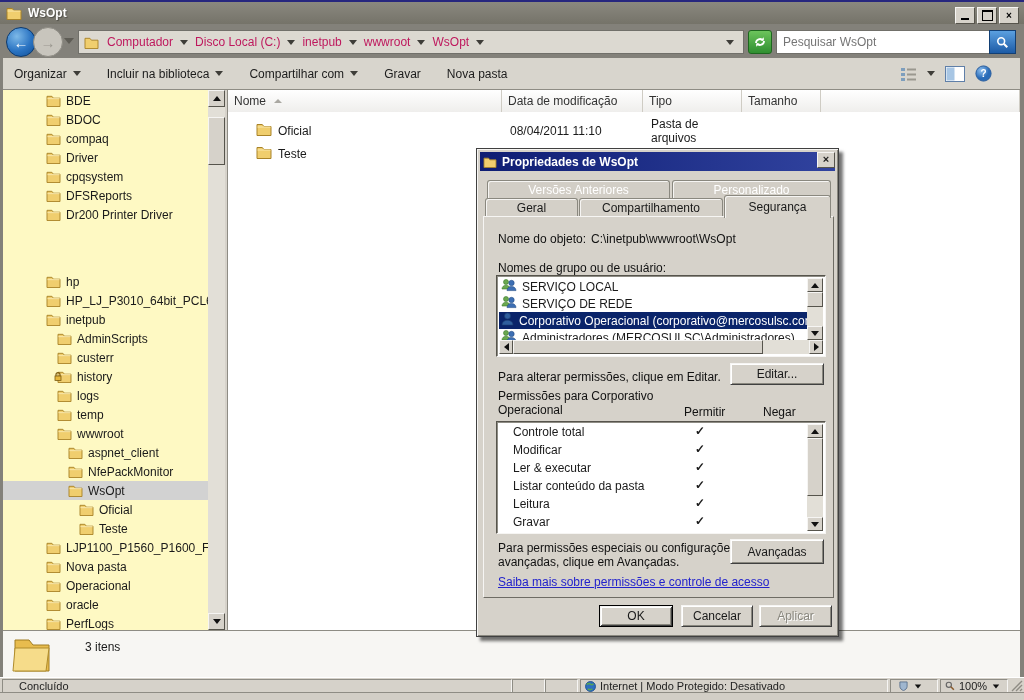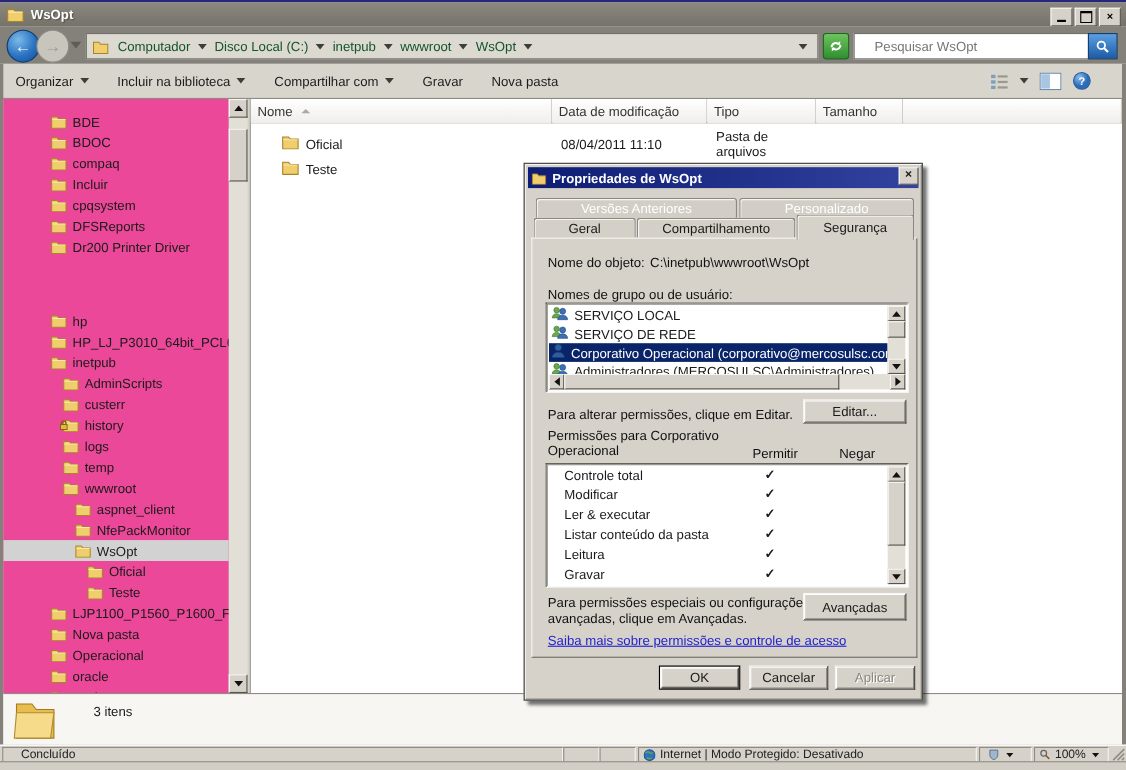--- a/index.html
+++ b/index.html
@@ -19,36 +19,36 @@
 
   .navband{left:0;top:24px;width:1024px;height:34px;background:#83817a;}
   .navcircle{position:absolute;top:3px;width:28px;height:28px;border-radius:50%;}
   .back{left:6px;background:radial-gradient(circle at 35% 30%, #7db9e8, #2a73c2 55%, #0f4d94);border:1px solid #0c3a70;color:#fff;}
   .fwd{left:33px;background:#c8c5bd;border:1px solid #8e8c84;color:#9a978f;}
   .navcircle span{position:absolute;left:0;top:0;width:100%;height:100%;display:flex;align-items:center;justify-content:center;font-size:15px;font-weight:bold;}
   .nav-chevron{position:absolute;left:64px;top:14px;width:0;height:0;border-left:5px solid transparent;border-right:5px solid transparent;border-top:6px solid #5e5c55;}
   .addrfield{position:absolute;left:78px;top:6px;width:664px;height:22px;background:#dcd9d1;border:1px solid #71706a;display:flex;align-items:center;}
   .addr-ficon{margin-left:5px;width:15px;height:13px;}
   .crumbs{display:flex;align-items:center;margin-left:4px;}
-  .crumb{padding:0 4px;color:#14532d;cursor:default;}
+  .crumb{padding:0 4px;color:#be185d;cursor:default;}
   .crumb-arrow{width:0;height:0;border-left:4px solid transparent;border-right:4px solid transparent;border-top:5px solid #3e3d38;margin:0 3px;}
   .addr-drop{position:absolute;right:6px;}
   .refresh-btn{position:absolute;left:748px;top:6px;width:22px;height:22px;border-radius:3px;background:linear-gradient(#6cc45c,#2f8f30);border:1px solid #1d671e;display:flex;align-items:center;justify-content:center;}
   .searchfield{position:absolute;left:776px;top:6px;width:212px;height:22px;background:#fff;border:1px solid #71706a;}
-  .searchfield input{position:absolute;left:16px;top:2px;width:200px;height:16px;border:0;outline:0;background:transparent;font:12px "Liberation Sans",sans-serif;color:#a21caf;}
+  .searchfield input{position:absolute;left:4px;top:2px;width:200px;height:16px;border:0;outline:0;background:transparent;font:12px "Liberation Sans",sans-serif;color:#a21caf;}
   .search-btn{position:absolute;left:989px;top:6px;width:25px;height:22px;background:linear-gradient(#5ba0e0,#1c5ba6);border:1px solid #123f74;display:flex;align-items:center;justify-content:center;}
 
   .toolbar{left:0;top:58px;width:1024px;height:32px;background:#d8d5cd;border-bottom:1px solid #8e8c84;box-sizing:border-box;}
   .tb-items{position:absolute;left:14px;top:0;height:31px;display:flex;align-items:center;gap:26px;}
   .tb-item{display:flex;align-items:center;gap:6px;color:#1c1c1c;cursor:default;}
   .tb-arrow{width:0;height:0;border-left:4px solid transparent;border-right:4px solid transparent;border-top:5px solid #3e3d38;}
   .tb-right{position:absolute;top:0;height:31px;left:900px;display:flex;align-items:center;gap:10px;}
 
   
-  .treepane{left:3px;top:90px;width:205px;height:540px;background:#ec4899;overflow:hidden;padding-top:11px;box-sizing:border-box;}
+  .treepane{left:3px;top:90px;width:205px;height:540px;background:#fef9c3;overflow:hidden;padding-top:1px;box-sizing:border-box;}
   .tree-row{height:19px;display:flex;align-items:center;gap:5px;white-space:nowrap;cursor:default;}
   .tree-row.selected{background:#d2d2d2;}
   .tree-ficon{position:relative;width:15px;height:13px;flex:0 0 auto;}
   .lock-ov{position:absolute;left:-3px;bottom:-1px;}
 
   .tree-scroll{left:208px;top:90px;width:17px;height:540px;background:#e2dfd7;}
   .sb-btn{position:absolute;left:0;width:17px;height:17px;background:#d6d2ca;border:1px solid;border-color:#f6f5f3 #56544c #56544c #f6f5f3;box-sizing:border-box;display:flex;align-items:center;justify-content:center;}
   .sb-thumb{position:absolute;left:0;width:17px;background:#d6d2ca;border:1px solid;border-color:#f6f5f3 #56544c #56544c #f6f5f3;box-sizing:border-box;}
   .tri{width:0;height:0;}
   .tri.up{border-left:4px solid transparent;border-right:4px solid transparent;border-bottom:5px solid #111;}
@@ -255,21 +255,21 @@
             <path d="M1 2.5h5.3l1.6 2H15v9H1z" fill="#f0ce6e" stroke="#a98328"></path>
             <path d="M1.5 5h13" stroke="#f9e8ae"></path>
           </svg></span>
         <span>compaq</span>
       </div>
       <div class="tree-row" style="padding-left: 43px;">
         <span class="tree-ficon"><svg width="15" height="13" viewBox="0 0 16 14">
             <path d="M1 2.5h5.3l1.6 2H15v9H1z" fill="#f0ce6e" stroke="#a98328"></path>
             <path d="M1.5 5h13" stroke="#f9e8ae"></path>
           </svg></span>
-        <span>Incluir</span>
+        <span>Driver</span>
       </div>
       <div class="tree-row" style="padding-left: 43px;">
         <span class="tree-ficon"><svg width="15" height="13" viewBox="0 0 16 14">
             <path d="M1 2.5h5.3l1.6 2H15v9H1z" fill="#f0ce6e" stroke="#a98328"></path>
             <path d="M1.5 5h13" stroke="#f9e8ae"></path>
           </svg></span>
         <span>cpqsystem</span>
       </div>
       <div class="tree-row" style="padding-left: 43px;">
         <span class="tree-ficon"><svg width="15" height="13" viewBox="0 0 16 14">

